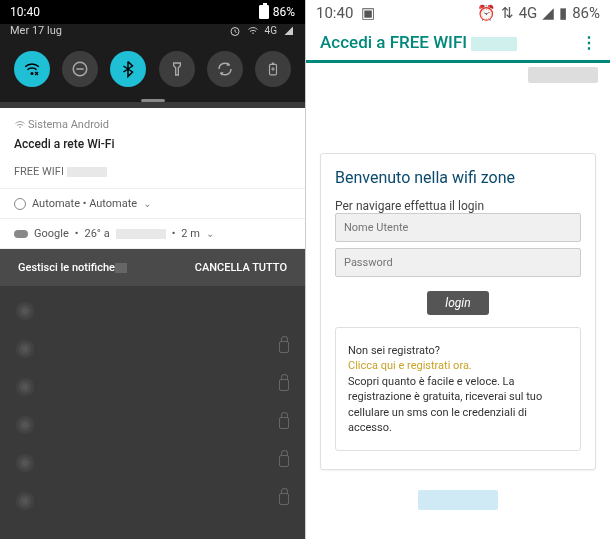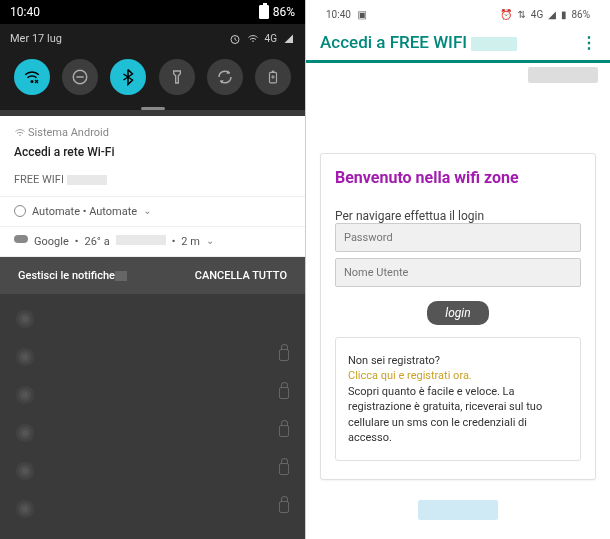--- a/index.html
+++ b/index.html
@@ -8,70 +8,70 @@
     .left { width: 305px; background: #3a3a3a; }
     .right { width: 305px; background: #fff; border-left: 1px solid #ccc; }
 
     
     .status-bar-l { display: flex; justify-content: space-between; align-items: center; padding: 4px 10px; color: #fff; font-size: 12px; background: #000; height: 24px; }
     .status-right { display: flex; align-items: center; gap: 4px; }
     .battery-icon { width: 10px; height: 14px; border: 1px solid #fff; border-radius: 1px; background: #fff; position: relative; }
     .battery-icon::before { content: ''; position: absolute; top: -3px; left: 3px; width: 4px; height: 2px; background: #fff; }
 
     
-    .qs-area { background: #1c1c1c; padding: 8px 10px 0; }
+    .qs-area { background: #1c1c1c; padding: 0 10px 0; }
     .qs-date-row { display: flex; justify-content: space-between; align-items: center; color: #ccc; font-size: 11px; margin-bottom: 8px; }
     .qs-date-icons { display: flex; gap: 6px; align-items: center; }
     .qs-tiles { display: flex; justify-content: space-between; padding: 6px 4px 12px; }
     .qs-tile { width: 36px; height: 36px; border-radius: 50%; background: #3d3d3d; display: flex; align-items: center; justify-content: center; color: #aaa; }
     .qs-tile.active { background: #1fbfd6; color: #000; }
     .qs-handle { width: 24px; height: 3px; background: #888; border-radius: 2px; margin: 0 auto 6px; }
 
     
     .notif-card { background: #fff; margin: 0; padding: 10px 14px; font-size: 11px; border-bottom: 1px solid #eee; }
     .notif-header { display: flex; align-items: center; gap: 2px; color: #888; font-size: 11px; margin-bottom: 6px; }
     .notif-title { color: #222; font-weight: 500; font-size: 12px; margin-bottom: 14px; }
     .notif-body { color: #666; font-size: 11px; }
     .notif-redact { display: inline-block; width: 40px; height: 10px; background: #e8e8e8; vertical-align: middle; }
-    .automate-row, .google-row { background: #fff; padding: 8px 14px; display: flex; gap: 6px; font-size: 11px; color: #555; border-bottom: 1px solid #eee; }
+    .automate-row, .google-row { background: #fff; padding: 8px 14px; display: flex; align-items: center; gap: 6px; font-size: 11px; color: #555; border-bottom: 1px solid #eee; }
     .gear-icon-sm { width: 12px; height: 12px; border: 1px solid #888; border-radius: 50%; position: relative; }
     .cloud-icon-sm { width: 14px; height: 8px; background: #888; border-radius: 8px; }
     .chev { font-size: 10px; color: #888; }
 
     
     .notif-actions { background: #4a4a4a; display: flex; justify-content: space-between; padding: 12px 18px; color: #fff; font-size: 11px; font-weight: 500; }
     .notif-actions .redact-bar { display: inline-block; width: 12px; height: 10px; background: #666; vertical-align: middle; }
 
     
     .wifi-bg { background: #3a3a3a; padding-top: 4px; }
     .wifi-bg-row { display: flex; align-items: center; padding: 10px 16px; gap: 14px; }
     .wifi-sig { width: 18px; height: 18px; position: relative; }
     .wifi-sig::before { content: ''; position: absolute; bottom: 4px; left: 6px; width: 6px; height: 6px; border-radius: 50%; background: #555; box-shadow: 0 0 0 3px rgba(85,85,85,0.5), 0 0 0 6px rgba(85,85,85,0.3); }
     .wifi-bg-label { flex: 1; }
     .redacted-block { background: #444; width: 140px; height: 22px; border-radius: 2px; }
     .lock-sm { width: 10px; height: 12px; border: 1.5px solid #666; border-radius: 2px; position: relative; }
     .lock-sm::before { content: ''; position: absolute; top: -6px; left: 1px; width: 5px; height: 5px; border: 1.5px solid #666; border-bottom: none; border-radius: 4px 4px 0 0; }
 
     
-    .status-bar-r { display: flex; justify-content: space-between; align-items: flex-end; padding: 4px 20px; font-size: 10px; color: #555; height: 24px; }
+    .status-bar-r { display: flex; justify-content: space-between; align-items: flex-start; padding: 4px 10px; font-size: 15px; color: #555; height: 24px; }
     .status-r-right { display: flex; align-items: center; gap: 5px; }
 
     .app-bar { display: flex; justify-content: space-between; align-items: center; padding: 8px 14px; }
     .app-title { color: #00897b; font-size: 17px; font-weight: 500; }
     .app-title-redact { display: inline-block; width: 46px; height: 14px; background: #d0f0ed; vertical-align: middle; }
     .more-btn { color: #00897b; font-size: 16px; font-weight: bold; letter-spacing: -1px; }
     .divider-teal { height: 3px; background: #00897b; }
     .subbar-redact { height: 16px; background: #ddd; width: 70px; float: right; margin: 4px 12px 0 0; border-radius: 2px; }
 
     .login-area { padding: 70px 14px 14px; }
     .login-card { background: #fff; border: 1px solid #e0e0e0; border-radius: 3px; padding: 14px 14px 18px; box-shadow: 0 1px 2px rgba(0,0,0,0.05); }
-    .login-heading { font-size: 16px; color: #a21caf; margin-bottom: 22px; font-weight: 700; }
+    .login-heading { font-size: 16px; color: #0c4a6e; margin-bottom: 12px; font-weight: 400; }
     .login-sub { font-size: 12px; color: #444; }
     .login-input { display: block; width: 100%; padding: 7px 8px; margin-bottom: 6px; border: 1px solid #ccc; background: #f0f0f0; font-size: 11px; color: #888; border-radius: 2px; }
-    .login-btn { display: block; margin: 14px auto 0; padding: 5px 18px; background: #555; color: #fff; border: none; border-radius: 10px; font-size: 12px; font-style: italic; }
+    .login-btn { display: block; margin: 14px auto 0; padding: 5px 18px; background: #555; color: #fff; border: none; border-radius: 3px; font-size: 12px; font-style: italic; }
 
     .reg-card { border: 1px solid #e0e0e0; border-radius: 3px; padding: 15px 12px; margin-top: 12px; font-size: 11px; line-height: 1.4; }
     .reg-q { color: #333; }
     .reg-link { color: #c9a227; }
     .reg-desc { color: #333; }
 
     .footer-redact { width: 80px; height: 20px; background: #cfe9f5; margin: 20px auto 0; border-radius: 2px; }
 
     svg { display: block; }
     .clearfix::after { content: ''; display: table; clear: both; }
@@ -242,22 +242,22 @@
   </div>
   <div class="divider-teal"></div>
   <div class="clearfix">
       <div class="subbar-redact"></div>
     </div>
 
   <div class="login-area">
     <div class="login-card">
       <div class="login-heading">Benvenuto nella wifi zone</div>
       <div class="login-sub">Per navigare effettua il login</div>
+      <input class="login-input" placeholder="Nome Utente" style="">
       <input class="login-input" type="password" placeholder="Password" style="">
-      <input class="login-input" placeholder="Nome Utente" style="">
       <button class="login-btn">login</button>
 
       <div class="reg-card">
         <div class="reg-q">Non sei registrato?</div>
         <div class="reg-link">Clicca qui e registrati ora.</div>
         <div class="reg-desc">Scopri quanto è facile e veloce. La registrazione è gratuita, riceverai sul tuo cellulare un sms con le credenziali di accesso.</div>
       </div>
     </div>
     <div class="footer-redact"></div>
   </div>

